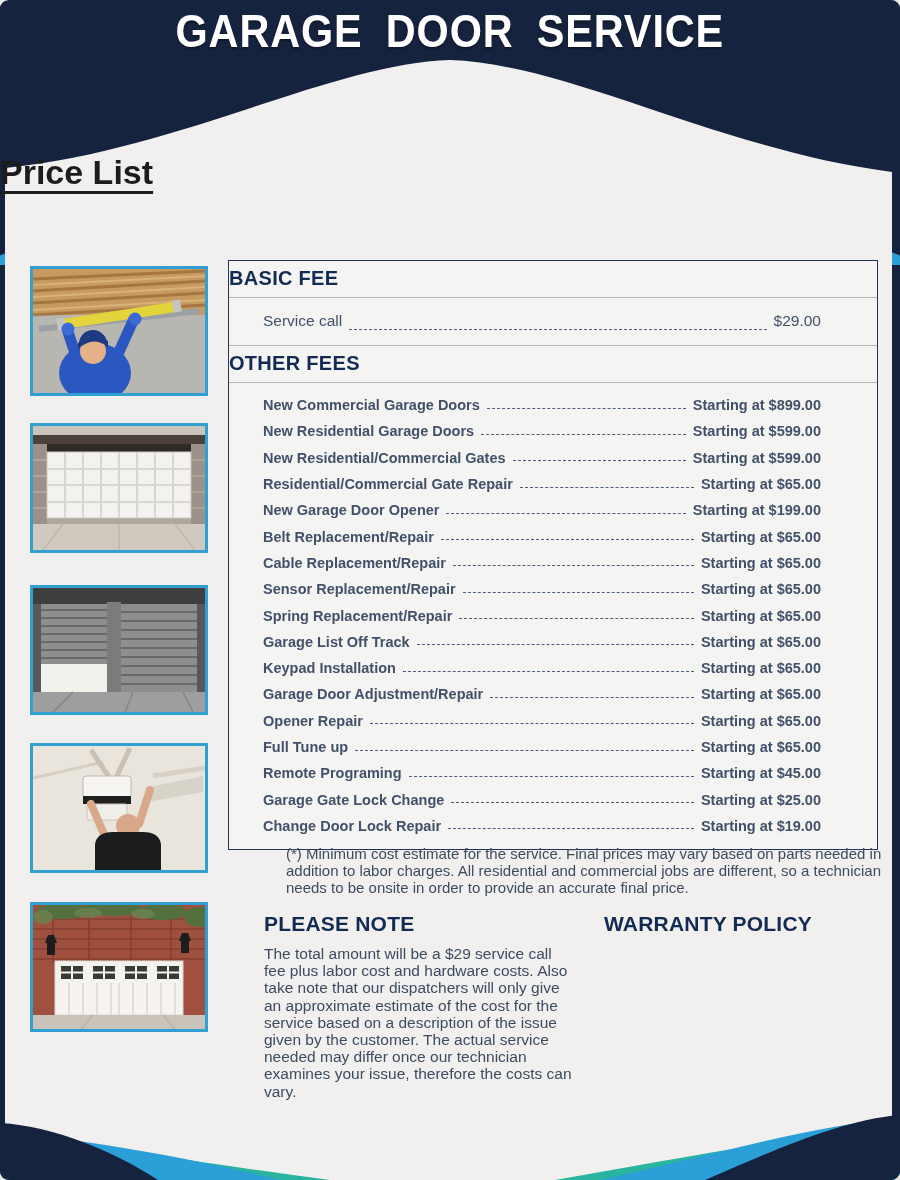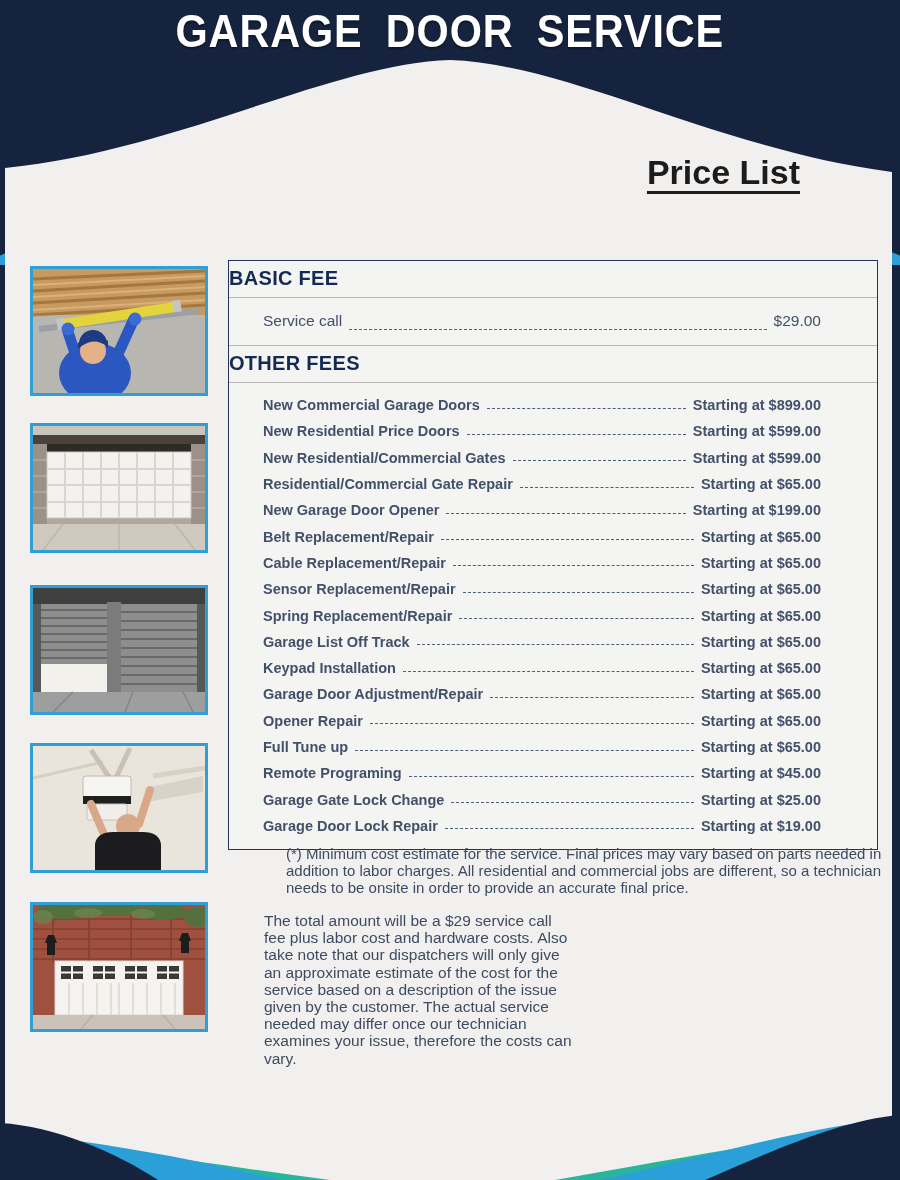--- a/index.html
+++ b/index.html
@@ -1,35 +1,36 @@
 <!DOCTYPE html>
 <html><head>
 <meta charset="utf-8">
 <style>
   html,body{margin:0;padding:0;background:#e8e8e8;}
   .page{
     position:relative;width:900px;height:1180px;overflow:hidden;
     background:#f1f0ee;font-family:"Liberation Sans",sans-serif;
     margin:0 auto;
+    border-radius:9px;
   }
   
   .edge-strip{position:absolute;top:0;bottom:0;background:#16233e;z-index:1;}
   .edge-strip.left{left:0;width:5px;}
   .edge-strip.right{right:0;width:8px;}
 
   .header-wave{position:absolute;top:0;left:0;width:900px;height:265px;z-index:2;}
   .page-title{
     position:absolute;top:4px;left:0;width:900px;text-align:center;z-index:3;
     color:#ffffff;font-size:46px;font-weight:700;letter-spacing:1px;word-spacing:12px;
     text-shadow:0 2px 2px rgba(0,0,0,.35);
   }
   .page-title .squeeze{display:inline-block;transform:scaleX(.9);transform-origin:center;}
 
   .price-list-title{
-    position:absolute;top:153px;left:0;width:800px;text-align:right;z-index:3;
+    position:absolute;top:153px;left:0;width:800px;text-align:left;z-index:3;
     font-size:34px;font-weight:700;color:#1c1c1c;
   }
   .price-list-title span{
     text-decoration:underline;text-decoration-thickness:2.5px;text-underline-offset:7px;
   }
 
   
   .photo{position:absolute;left:30px;width:172px;height:124px;border:3px solid #2f9fd4;background:#ddd;z-index:3;}
   .photo svg{display:block;width:100%;height:100%;}
 
@@ -282,21 +283,21 @@
       <span class="fee-price">$29.00</span>
     </div>
     <div class="tbl-header other">OTHER FEES</div>
     <div class="fee-list">
       <div class="fee-row">
           <span class="fee-label">New Commercial Garage Doors</span>
           <span class="leader"></span>
           <span class="fee-price">Starting at $899.00</span>
         </div>
       <div class="fee-row">
-          <span class="fee-label">New Residential Price Doors</span>
+          <span class="fee-label">New Residential Garage Doors</span>
           <span class="leader"></span>
           <span class="fee-price">Starting at $599.00</span>
         </div>
       <div class="fee-row">
           <span class="fee-label">New Residential/Commercial Gates</span>
           <span class="leader"></span>
           <span class="fee-price">Starting at $599.00</span>
         </div>
       <div class="fee-row">
           <span class="fee-label">Residential/Commercial Gate Repair</span>
@@ -357,34 +358,36 @@
           <span class="fee-label">Remote Programing</span>
           <span class="leader"></span>
           <span class="fee-price">Starting at $45.00</span>
         </div>
       <div class="fee-row">
           <span class="fee-label">Garage Gate Lock Change</span>
           <span class="leader"></span>
           <span class="fee-price">Starting at $25.00</span>
         </div>
       <div class="fee-row">
-          <span class="fee-label">Garage Door Lock Repair</span>
+          <span class="fee-label">Change Door Lock Repair</span>
           <span class="leader"></span>
           <span class="fee-price">Starting at $19.00</span>
         </div>
     </div>
   </div>
 
   <div class="disclaimer">(*) Minimum cost estimate for the service. Final prices may vary based on parts needed in addition to labor charges. All residential and commercial jobs are different, so a technician needs to be onsite in order to provide an accurate final price.</div>
 
   <div class="note-block">
+    <div class="section-heading">PLEASE NOTE</div>
     <div class="section-body">The total amount will be a $29 service call fee plus labor cost and hardware costs. Also take note that our dispatchers will only give an approximate estimate of the cost for the service based on a description of the issue given by the customer. The actual service needed may differ once our technician examines your issue, therefore the costs can vary.</div>
   </div>
 
   <div class="warranty-block">
+    <div class="section-heading">WARRANTY POLICY</div>
   </div>
 
   <svg class="footer-wave" viewBox="0 0 900 120" preserveAspectRatio="none">
     <path d="M 0 78 C 120 88 235 108 330 120 L 0 120 Z" fill="#28b49e"></path>
     <path d="M 0 72 C 110 82 205 102 280 120 L 0 120 Z" fill="#2ba0d8"></path>
     <path d="M 0 63 C 55 66 115 92 158 120 L 0 120 Z" fill="#16233e"></path>
     <path d="M 900 66 C 790 76 660 102 555 120 L 900 120 Z" fill="#28b49e"></path>
     <path d="M 900 58 C 805 66 695 100 600 120 L 900 120 Z" fill="#2ba0d8"></path>
     <path d="M 900 55 C 840 60 770 92 705 120 L 900 120 Z" fill="#16233e"></path>
   </svg>

